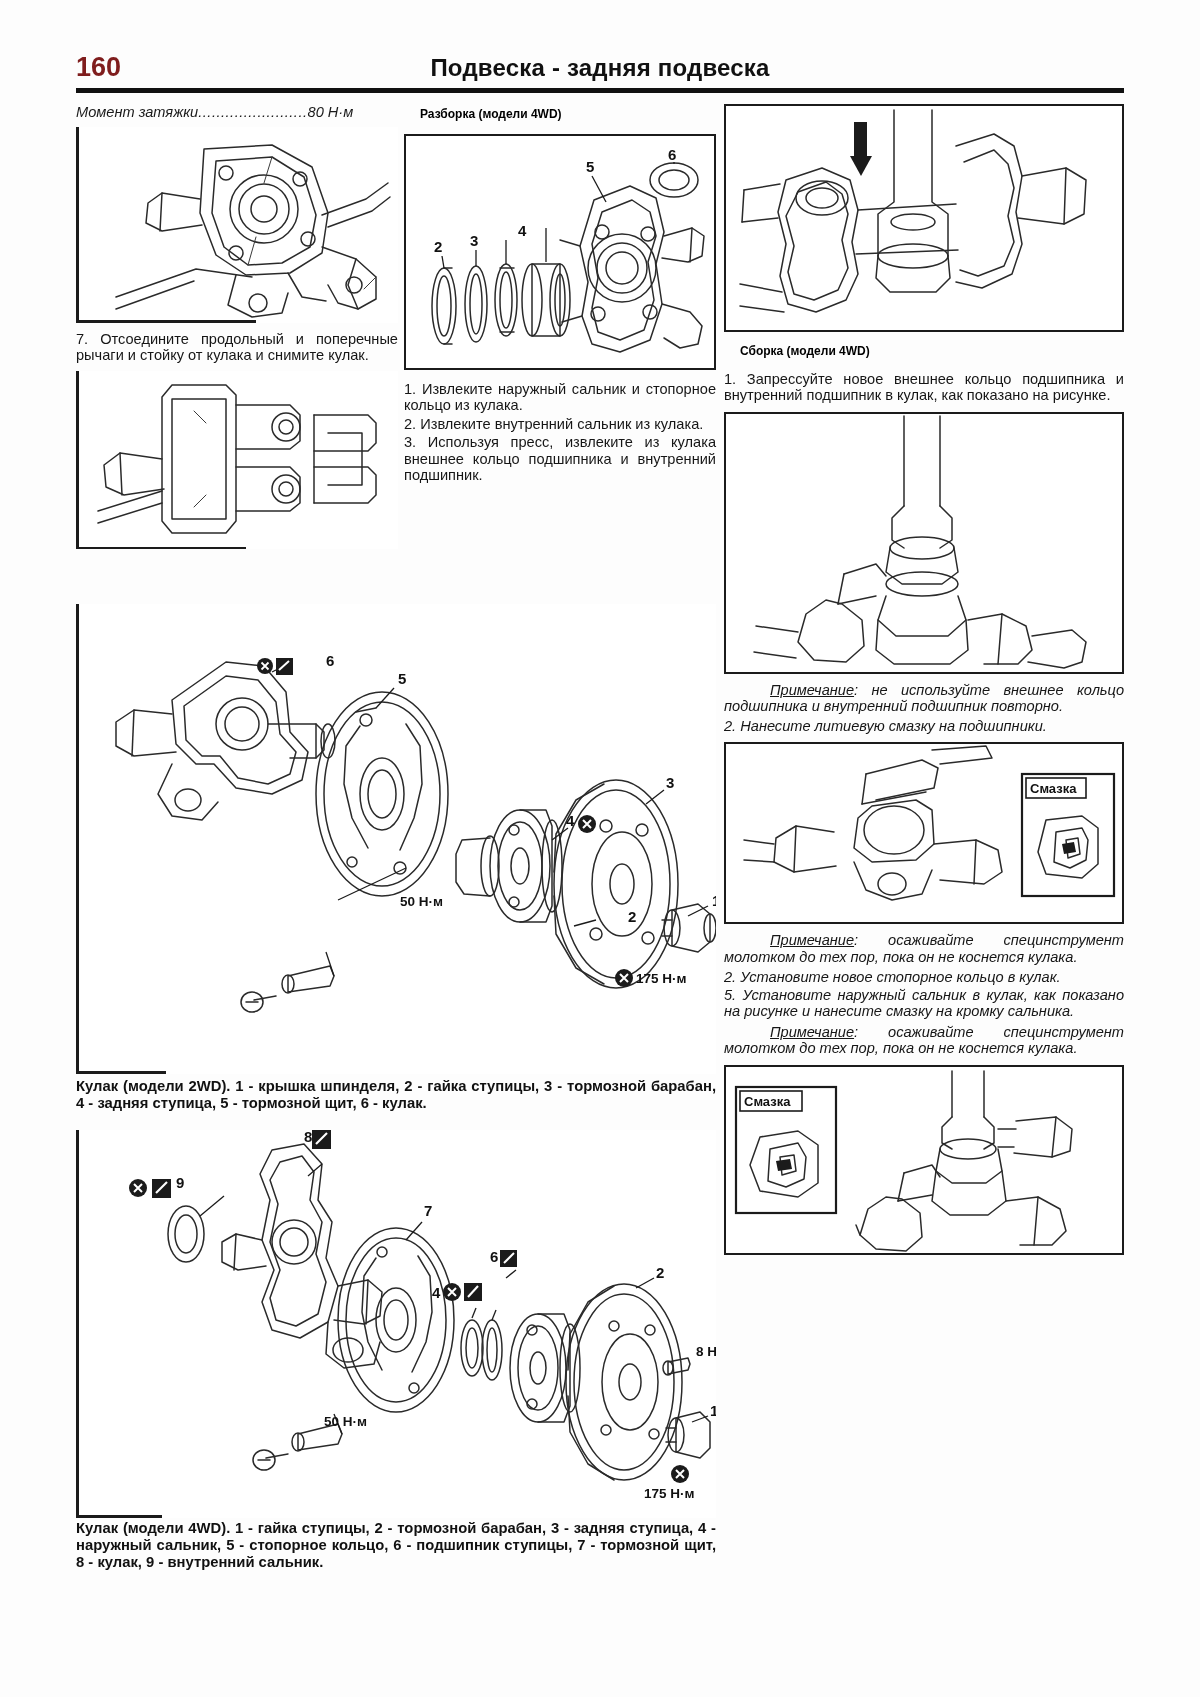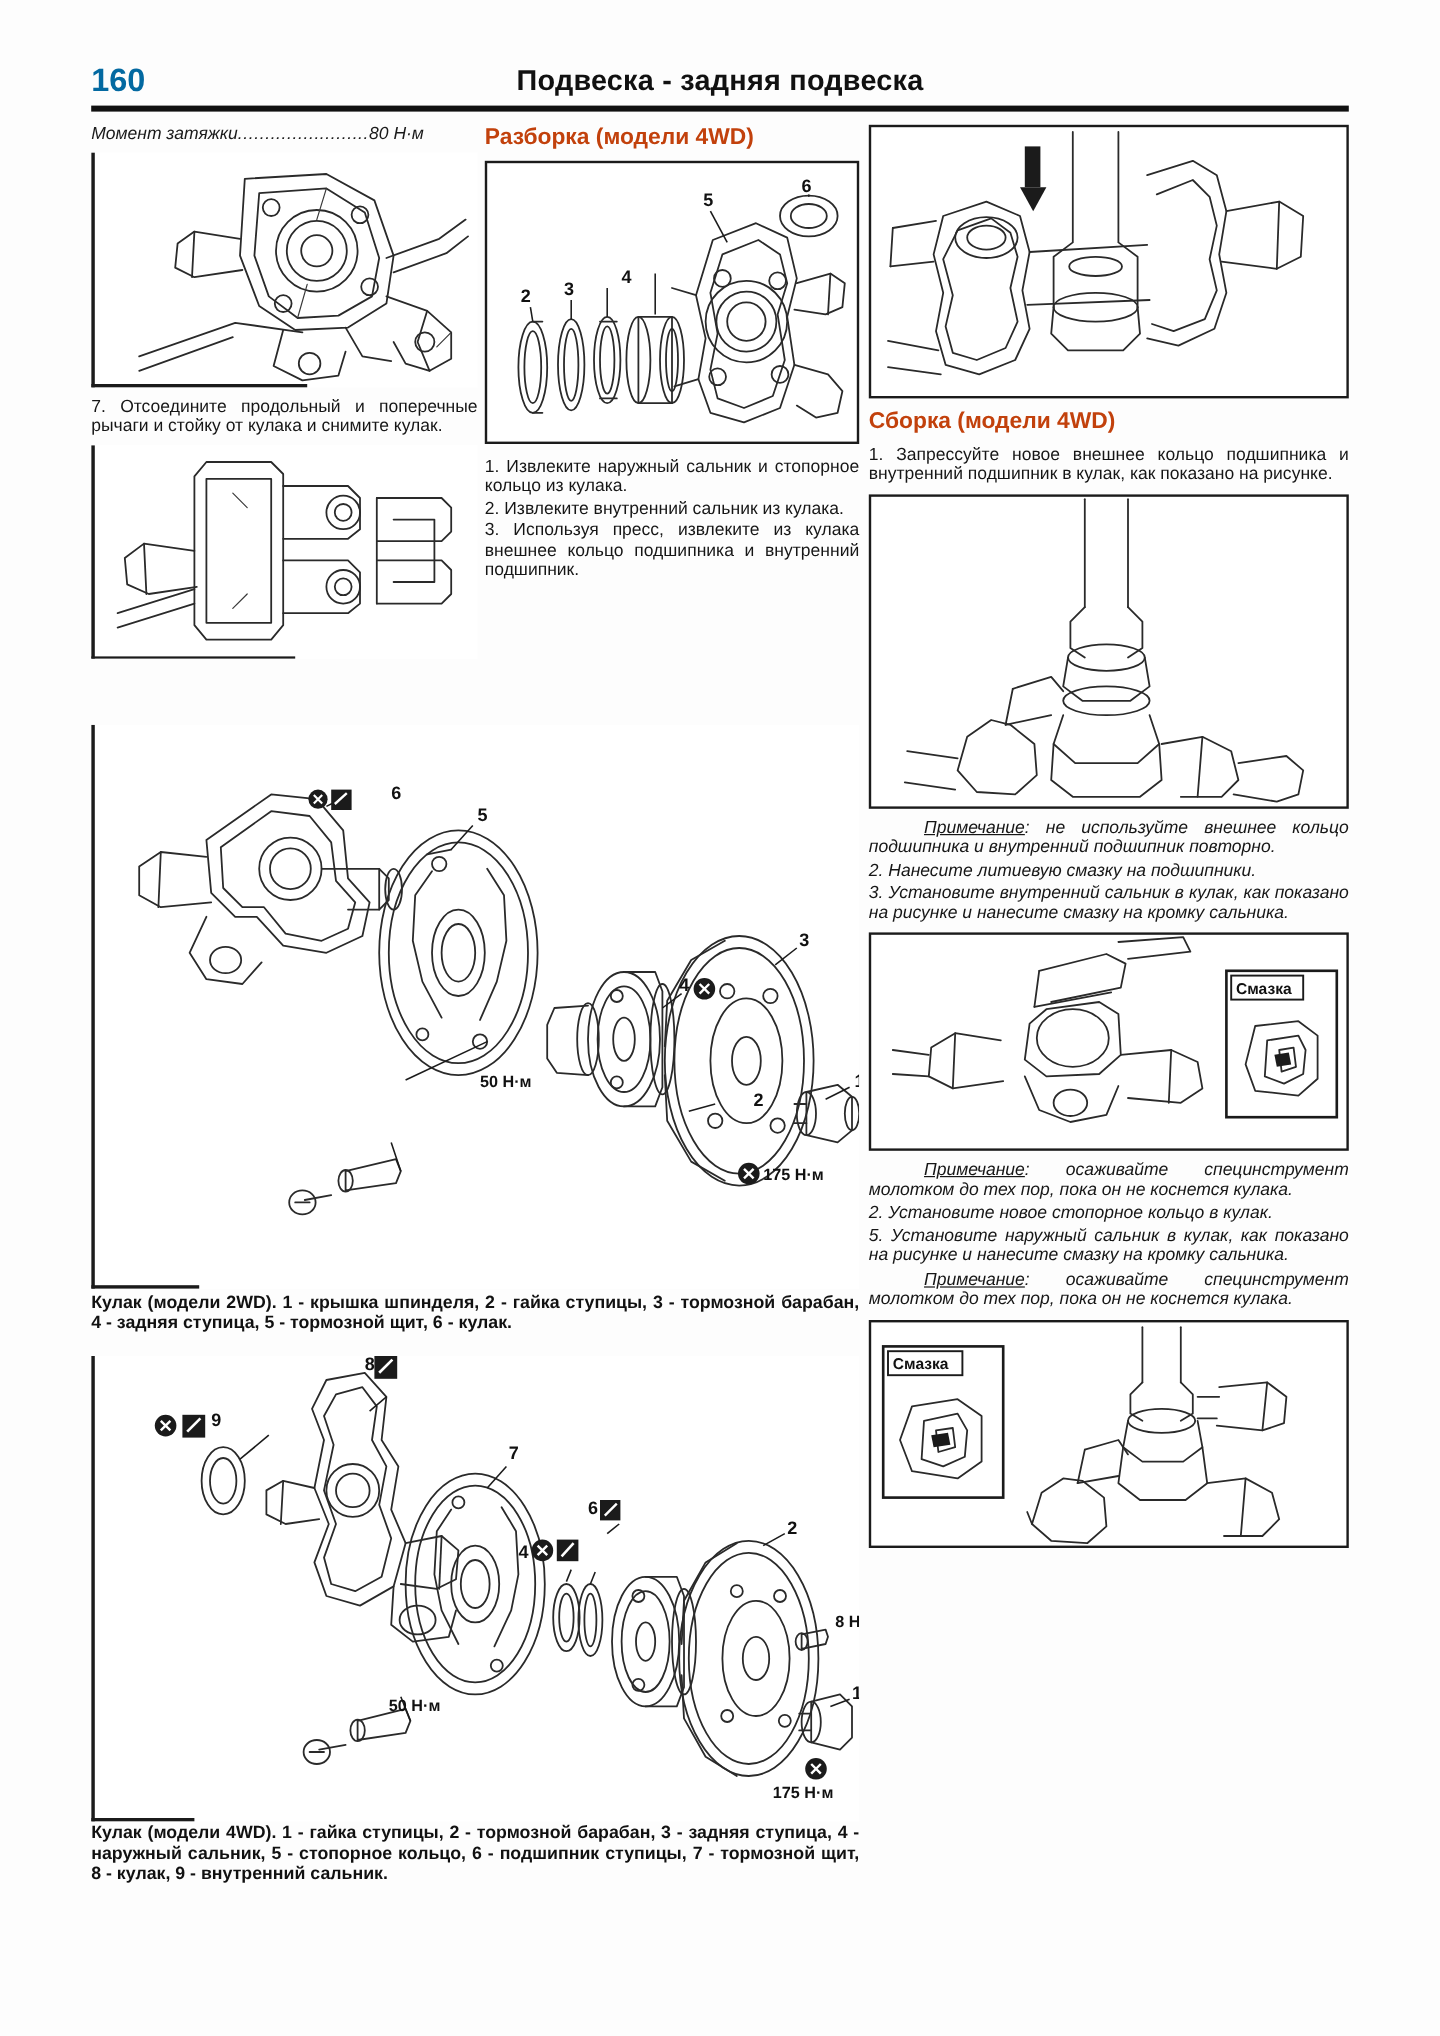--- a/index.html
+++ b/index.html
@@ -17,21 +17,21 @@
     padding:0;
     background:#fdfdfd;
   }
   
   .header{
     position:absolute;left:76px;top:52px;width:1048px;height:46px;
   }
   .page-num{
     position:absolute;left:0;top:0;
     font-size:27px;font-weight:bold;letter-spacing:0px;
-    color:#0369a1;
+    color:#7f1d1d;
   }
   .page-title{
     position:absolute;left:0;right:0;top:2px;
     text-align:center;
     font-size:24px;font-weight:bold;
     color:#111;
     letter-spacing:0.2px;
   }
   .header-rule{
     position:absolute;left:76px;top:88px;width:1048px;height:5px;
@@ -45,22 +45,22 @@
 
   p{margin:0 0 0 0;}
   .t{
     font-size:14.6px;line-height:16.4px;
     text-align:justify;
     color:#161616;
     margin-bottom:2px;
   }
   .ital{font-style:italic;}
   .sec-head{
-    font-size:19px;font-weight:bold;color:#c2410c;
-    margin:0 0 9px 0;line-height:21px;
+    font-size:12px;font-weight:bold;color:#000000;
+    margin:0 0 9px 16px;line-height:21px;
   }
   .caption{
     font-size:14.8px;line-height:17px;font-weight:bold;
     text-align:justify;color:#111;
   }
   .note{
     font-size:14.6px;line-height:16.6px;
     font-style:italic;text-align:justify;color:#161616;
     margin-bottom:3px;
   }
@@ -305,21 +305,20 @@
           <path d="M276 200 L272 250"></path>
           <path d="M306 222 L346 216 L360 228 L356 248 L338 254 L302 248"></path>
           <path d="M30 212 L72 218"></path>
           <path d="M28 238 L70 244"></path>
         </g>
       </svg>
     </div>
 
     <p class="note" style="margin-top:8px;"><u>Примечание</u><span>: не используйте внешнее кольцо подшипника и внутренний подшипник повторно.</span></p>
     <p class="t ital">2. Нанесите литиевую смазку на подшипники.</p>
-    <p class="t ital">3. Установите внутренний сальник в кулак, как показано на рисунке и нанесите смазку на кромку сальника.</p>
 
     <div class="fig" style="width:400px;height:182px;margin-top:8px;">
       <svg width="396" height="178" viewBox="0 0 396 178">
         <g class="ln">
           <path d="M206 6 L260 2 L266 14 L214 20"></path>
           <path d="M140 30 L196 16 L212 24 L208 44 L150 56"></path>
           <path d="M136 60 L200 48"></path>
           <path d="M136 60 L140 30"></path>
           <path d="M132 74 L146 62 L190 56 L206 66 L208 100 L190 116 L146 118 L128 104 Z"></path>
           <ellipse cx="168" cy="86" rx="30" ry="24"></ellipse>

